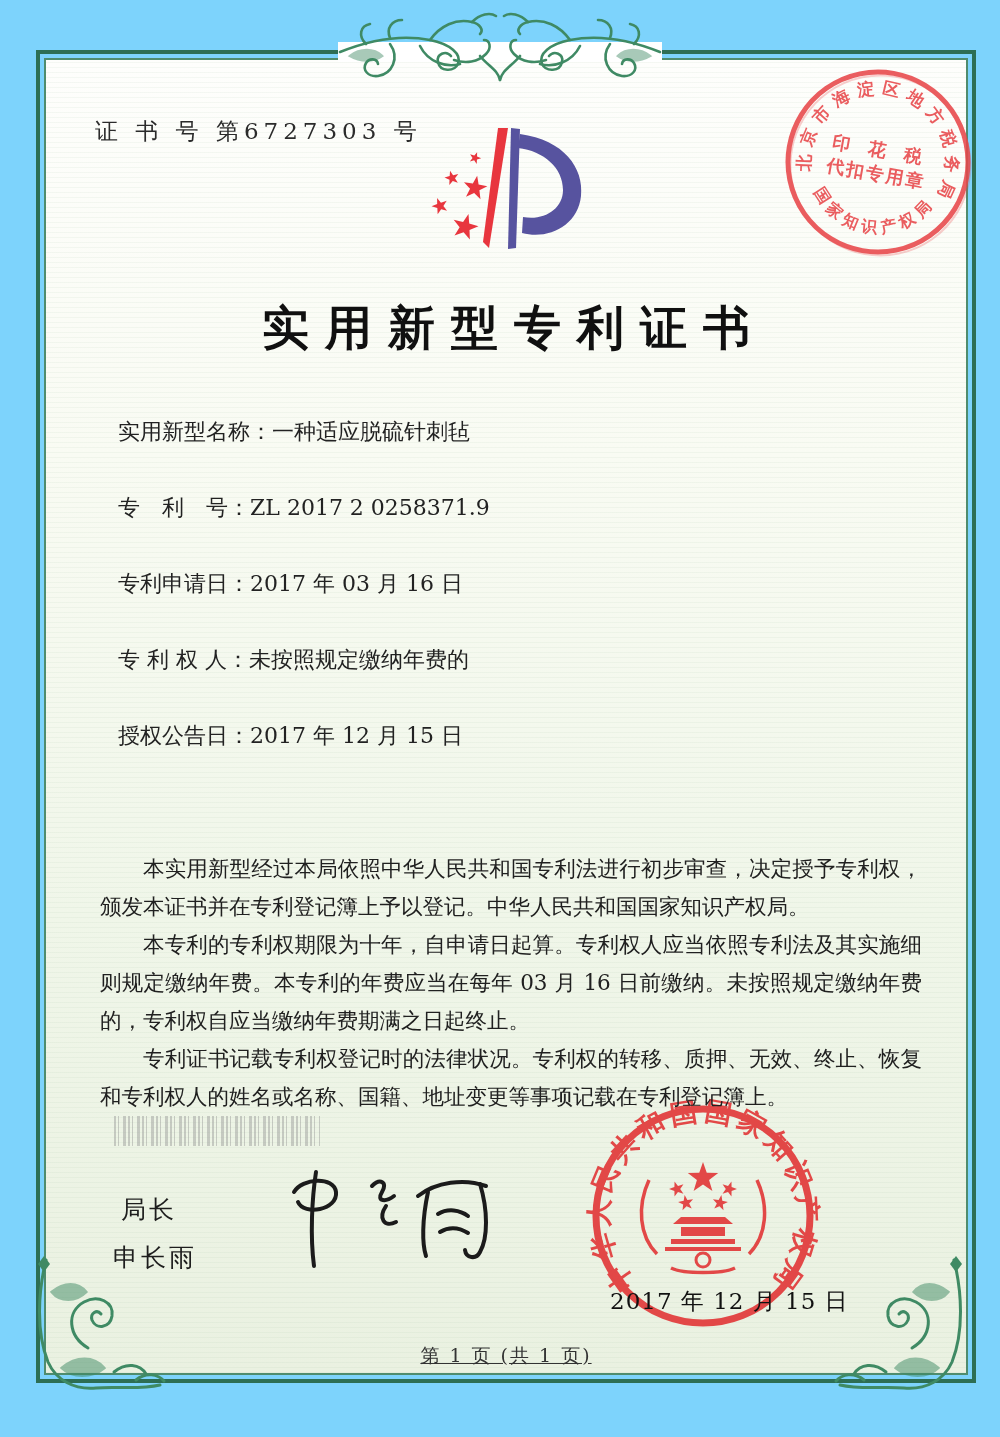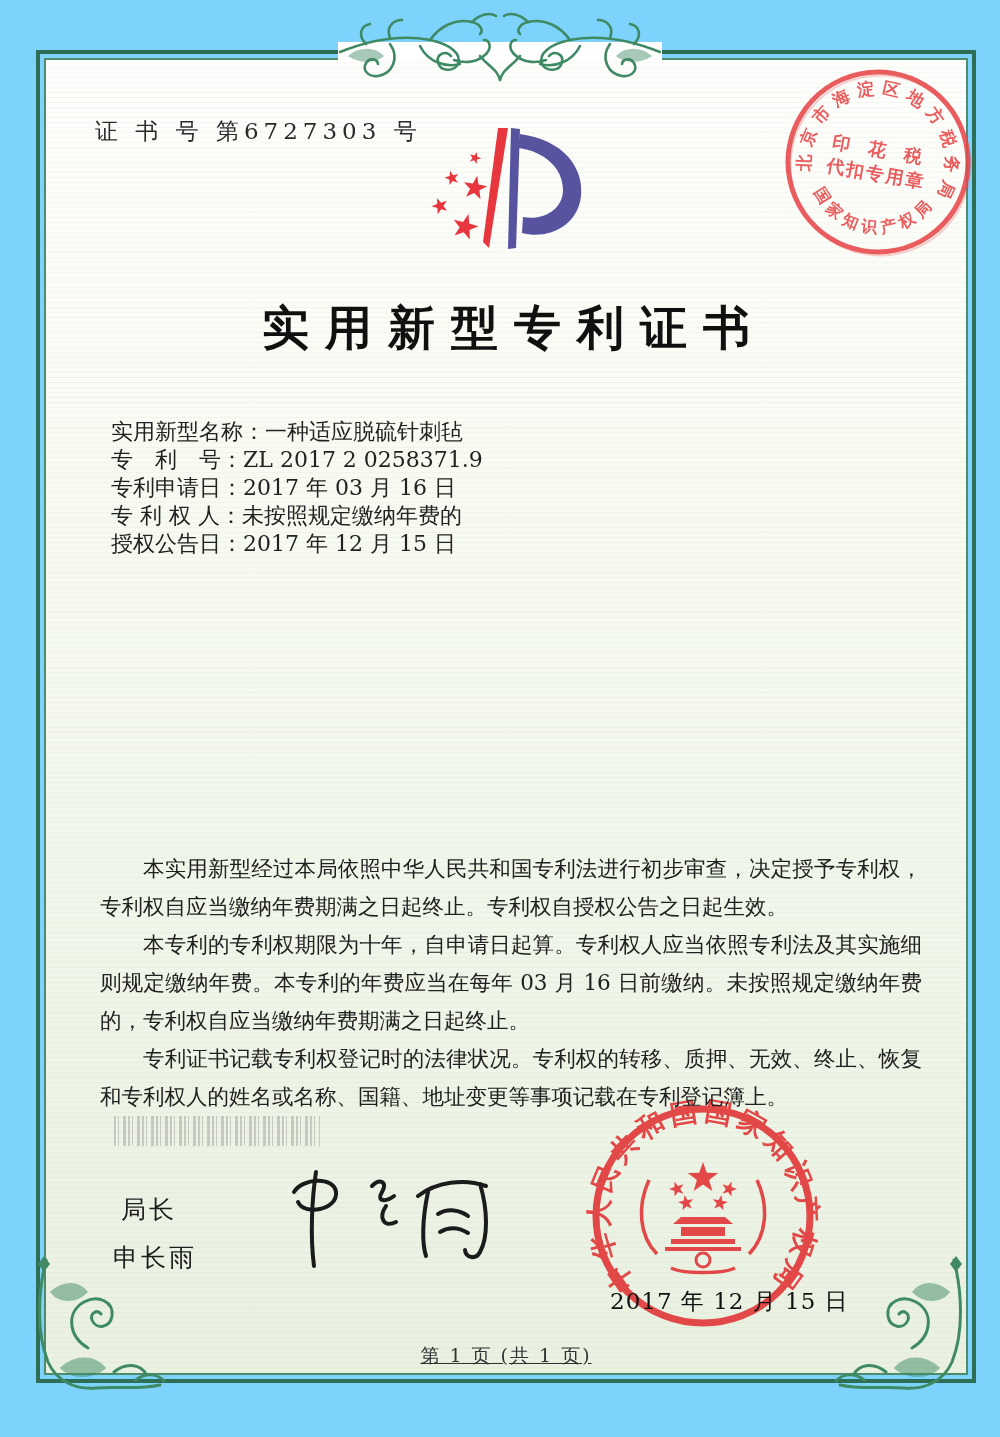--- a/index.html
+++ b/index.html
@@ -22,21 +22,21 @@
   .ornament{position:absolute;z-index:2;}
   #ornament-top{left:330px;top:0px;}
   #flourish-bl{left:18px;top:1252px;}
   #flourish-br{left:832px;top:1252px;}
   
   .content{position:absolute;z-index:4;}
   #cert-no{left:95px;top:116px;font-size:23px;letter-spacing:5px;color:#2b2b2b;}
   #patent-logo{left:412px;top:120px;z-index:3;}
   #doc-title{left:0;right:0;top:297px;text-align:center;font-size:47px;font-weight:bold;
     letter-spacing:16px;text-indent:16px;color:#101010;}
-  #fields{left:111px;top:418px;display:flex;flex-direction:column;
+  #fields{left:118px;top:418px;display:flex;flex-direction:column;gap:48px;
     font-size:22px;line-height:28px;color:#222;}
   .field-row{white-space:nowrap;}
   #body-paragraphs{left:100px;top:850px;width:822px;font-size:21.5px;line-height:38px;
     text-align:justify;color:#202020;}
   #body-paragraphs p{margin:0;text-indent:2em;}
   #barcode{left:114px;top:1116px;width:206px;height:30px;opacity:.42;z-index:3;
     background:repeating-linear-gradient(90deg,#8f8f8f 0 2px,transparent 2px 4px,#8f8f8f 4px 5px,transparent 5px 9px,#8f8f8f 9px 12px,transparent 12px 14px);}
   #director-title{left:113px;top:1193px;font-size:25px;letter-spacing:3px;
     font-family:"DejaVu Sans","Liberation Sans",sans-serif;color:#1d1d1d;margin-left:8px;}
   #director-name{left:113px;top:1241px;font-size:25px;letter-spacing:3px;
@@ -136,21 +136,21 @@
 
   <div id="fields" class="content">
     <div class="field-row"><span>实用新型名称：</span><span>一种适应脱硫针刺毡</span></div>
     <div class="field-row"><span>专　利　号：</span><span>ZL 2017 2 0258371.9</span></div>
     <div class="field-row"><span>专利申请日：</span><span>2017 年 03 月 16 日</span></div>
     <div class="field-row"><span>专 利 权 人：</span><span>未按照规定缴纳年费的</span></div>
     <div class="field-row"><span>授权公告日：</span><span>2017 年 12 月 15 日</span></div>
   </div>
 
   <div id="body-paragraphs" class="content">
-    <p>本实用新型经过本局依照中华人民共和国专利法进行初步审查，决定授予专利权，专利权自应当缴纳年费期满之日起终止。专利权自授权公告之日起生效。</p>
+    <p>本实用新型经过本局依照中华人民共和国专利法进行初步审查，决定授予专利权，颁发本证书并在专利登记簿上予以登记。中华人民共和国国家知识产权局。</p>
     <p>本专利的专利权期限为十年，自申请日起算。专利权人应当依照专利法及其实施细则规定缴纳年费。本专利的年费应当在每年 03 月 16 日前缴纳。未按照规定缴纳年费的，专利权自应当缴纳年费期满之日起终止。</p>
     <p>专利证书记载专利权登记时的法律状况。专利权的转移、质押、无效、终止、恢复和专利权人的姓名或名称、国籍、地址变更等事项记载在专利登记簿上。</p>
   </div>
 
   <div id="barcode" class="content"></div>
 
   <div id="director-title" class="content">局长</div>
   <div id="director-name" class="content">申长雨</div>
 
   <svg id="signature" class="content" width="240" height="120" viewBox="0 0 240 120">

